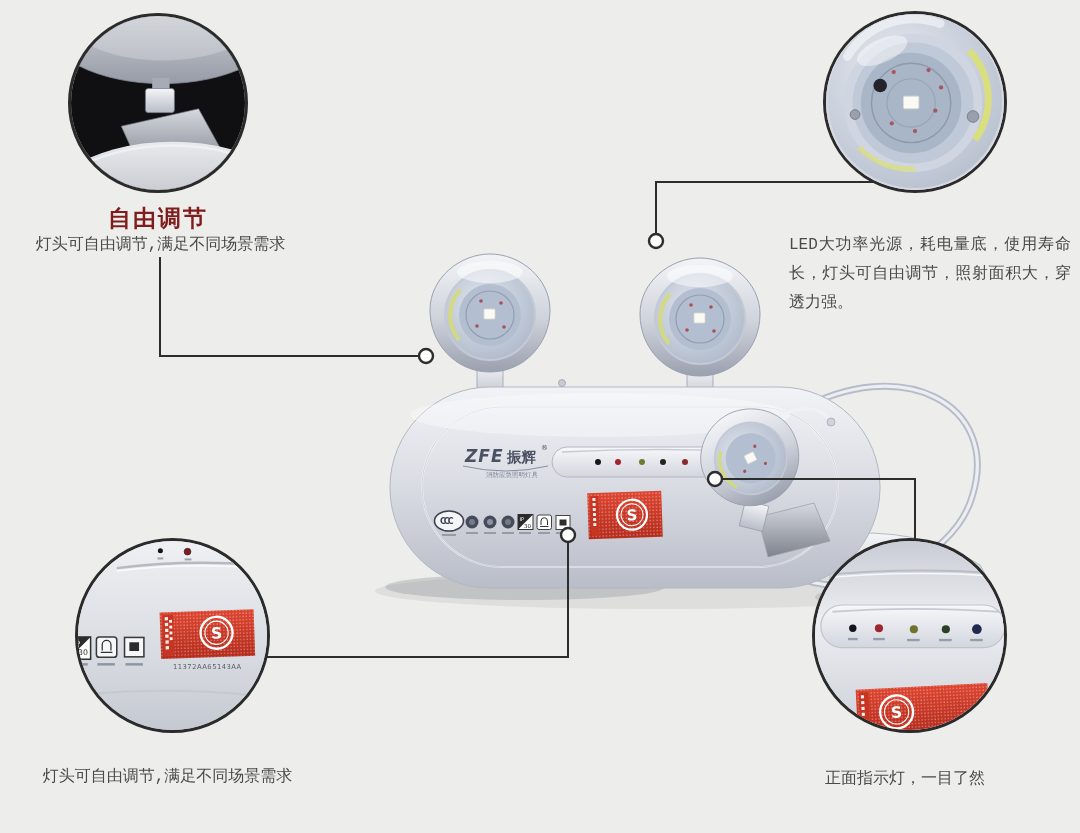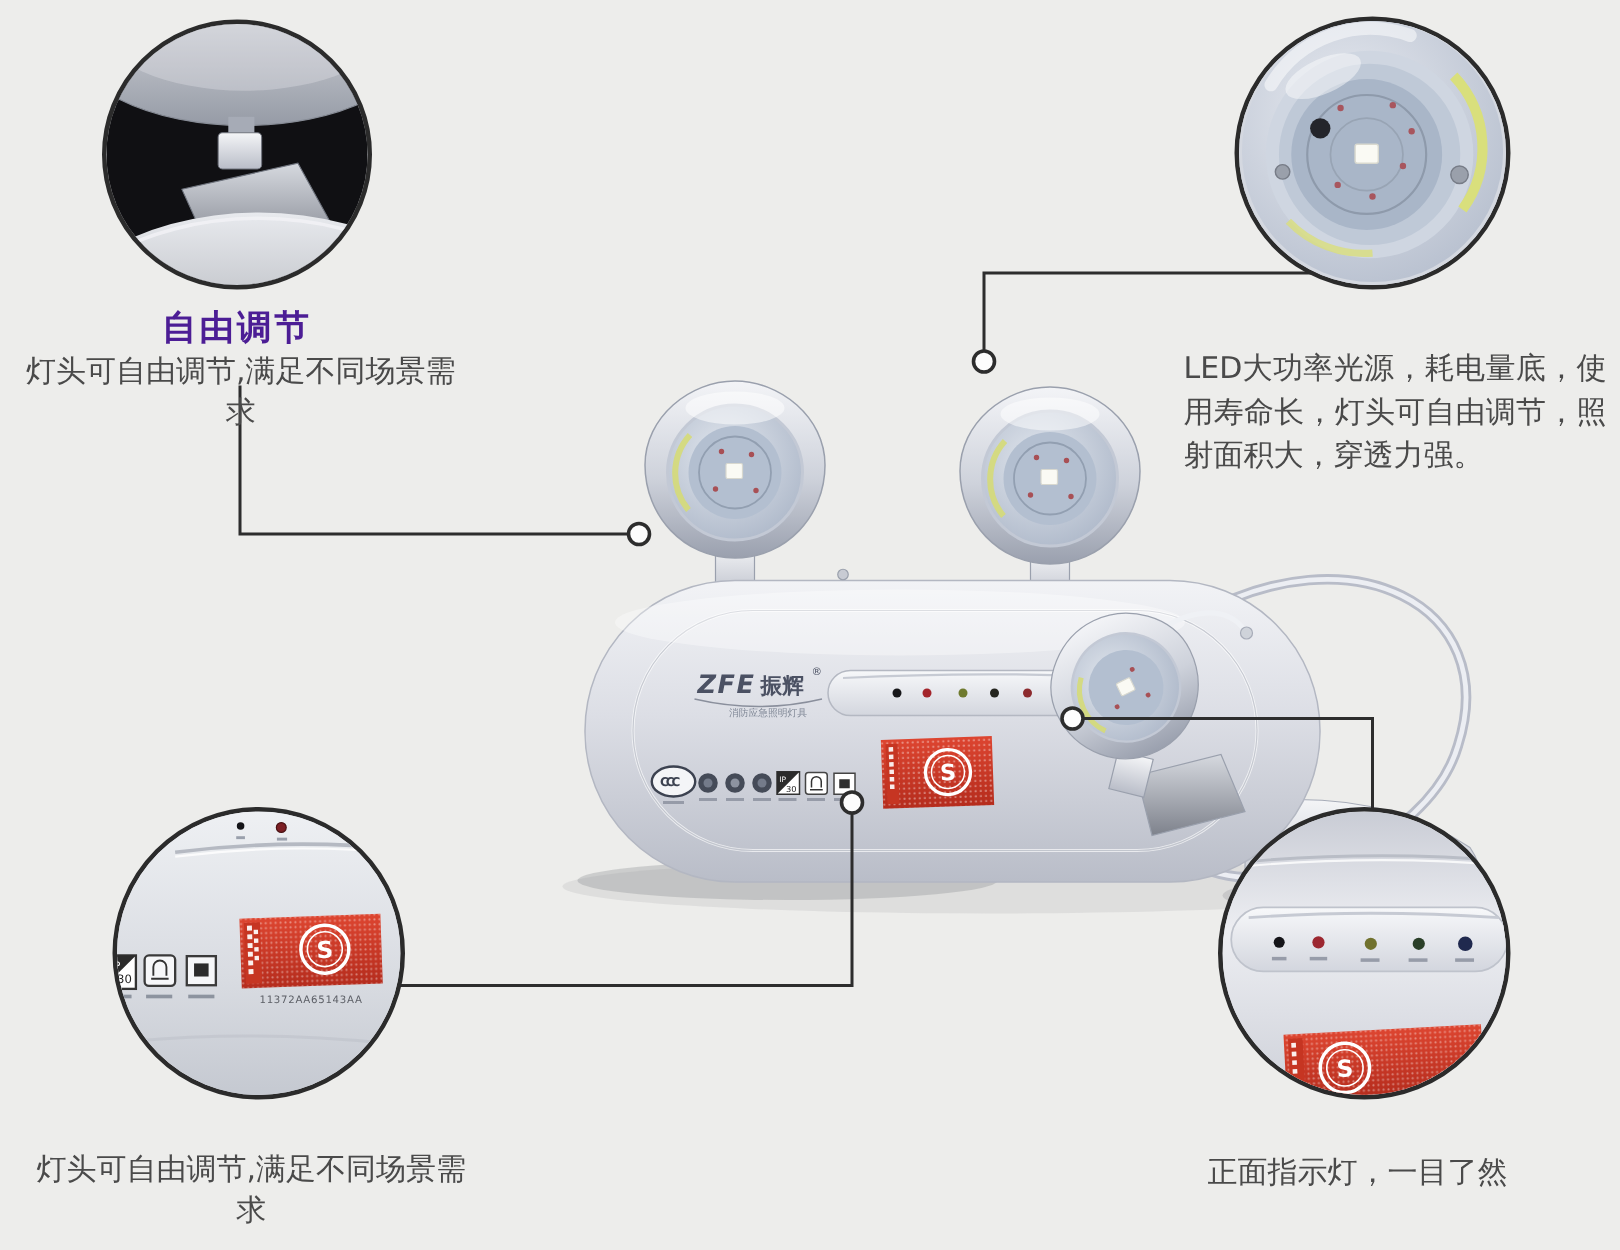--- a/index.html
+++ b/index.html
@@ -2,23 +2,23 @@
 <html><head>
 <meta charset="utf-8">
 <style>
   html,body{margin:0;padding:0;background:#ededeb;}
   .stage{position:relative;width:1080px;height:833px;background:#ededeb;overflow:hidden;
          font-family:"DejaVu Sans","Liberation Sans",sans-serif;}
   .abs{position:absolute;}
   .circle{position:absolute;border-radius:50%;border:3px solid #2b2b2b;overflow:hidden;
           box-sizing:border-box;background:#d8dade;}
   .circle svg{display:block;width:100%;height:100%;}
-  .callout-title{position:absolute;font-weight:bold;font-size:23px;color:#4c1d95;
+  .callout-title{position:absolute;font-weight:bold;font-size:23px;color:#7f1d1d;
                  text-align:center;letter-spacing:2px;}
-  .callout-desc{position:absolute;font-size:20px;color:#4a4a4a;text-align:center;}
+  .callout-desc{position:absolute;font-size:16px;color:#4a4a4a;text-align:center;font-family:Liberation Mono, monospace;}
   .desc-left{text-align:justify;line-height:29px;}
   svg text{font-family:"DejaVu Sans","Liberation Sans",sans-serif;}
 </style>
 </head>
 <body>
 
 <div class="stage">
 
   <svg width="0" height="0" style="position:absolute">
     <defs>

